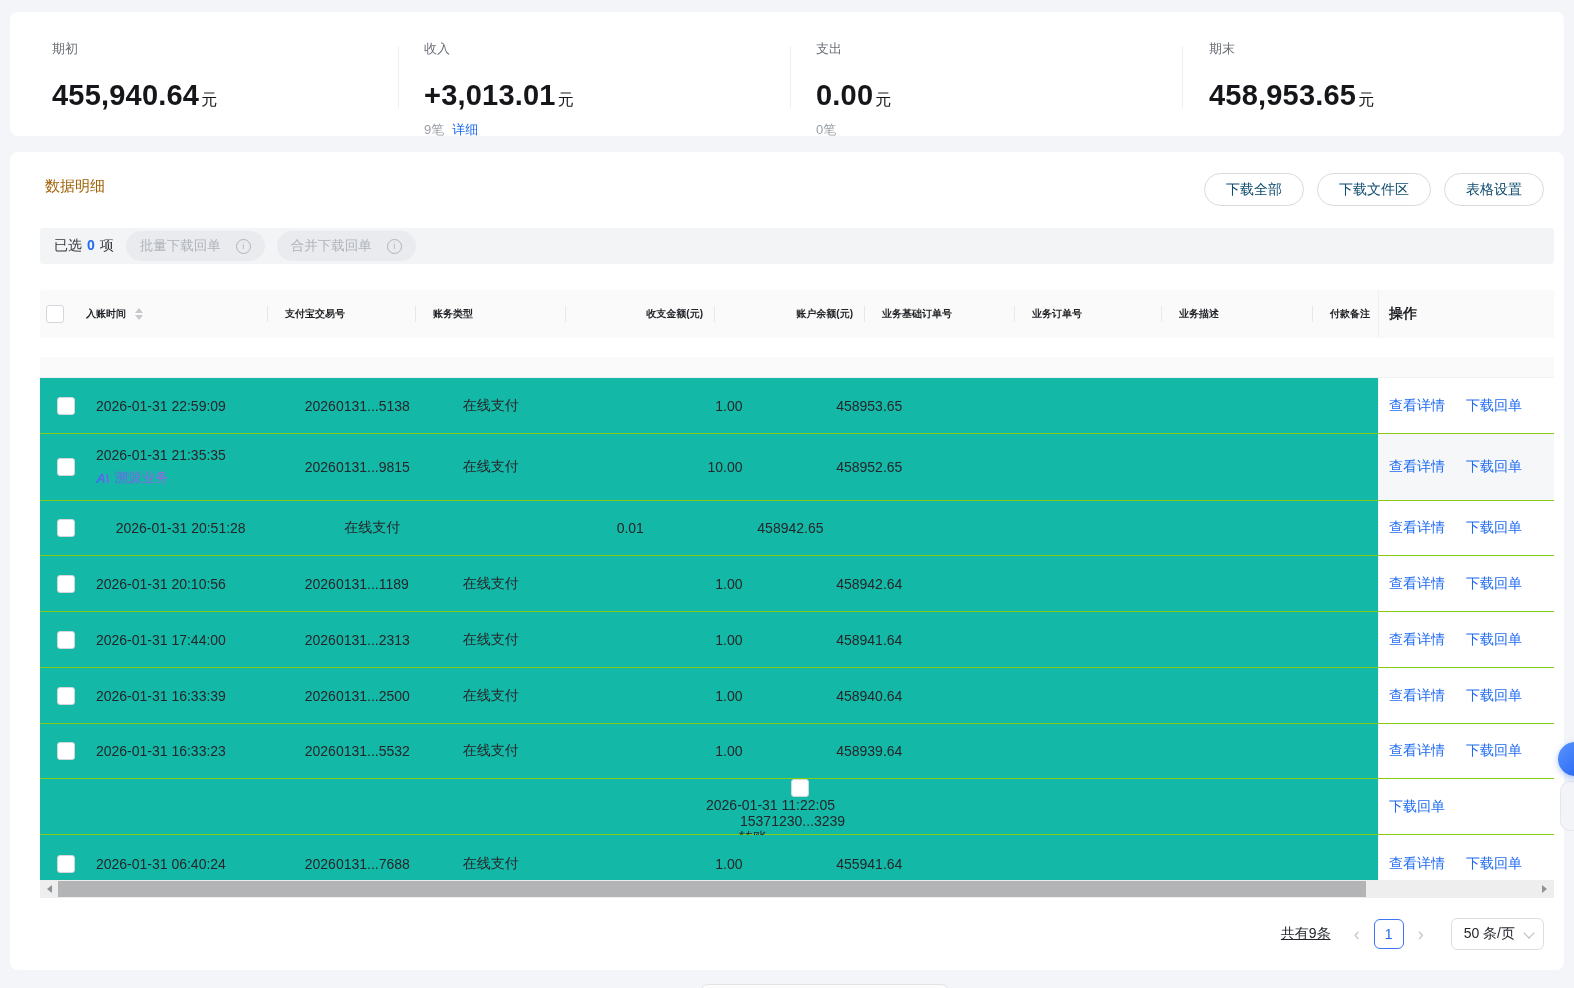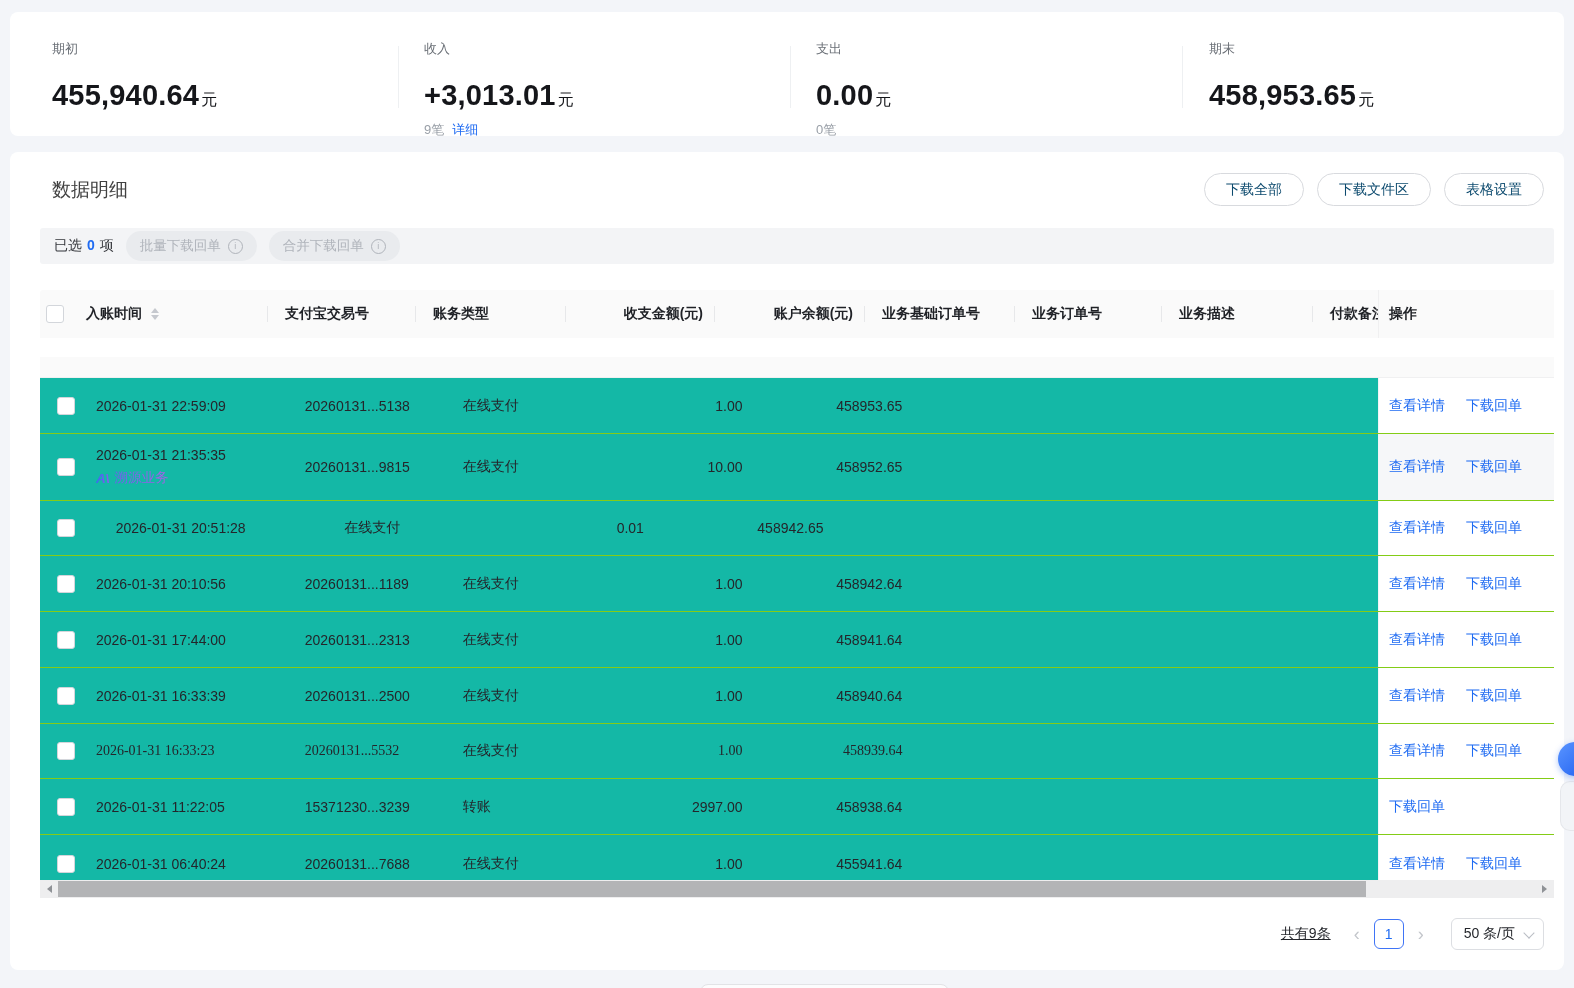--- a/index.html
+++ b/index.html
@@ -11,38 +11,38 @@
   .stat{position:absolute;top:28px;}
   .stat .label{font-size:13px;color:#6b7077;}
   .stat .value{margin-top:21px;font-size:29px;font-weight:600;color:#15161a;letter-spacing:.2px;text-align:center;}
   .stat .unit{font-size:16px;font-weight:400;margin-left:2px;}
   .stat .sub{margin-top:9px;font-size:13px;color:#9aa0a8;}
   .stat .sub .link{color:#1f6bf2;margin-left:8px;cursor:pointer;}
   .vdiv{position:absolute;top:34px;height:62px;width:1px;background:#eef0f2;}
 
   
   .main-card{position:absolute;left:10px;top:152px;width:1554px;height:818px;background:#fff;border-radius:8px;}
-  .card-title{position:absolute;left:42px;top:25px;font-size:19px;font-weight:500;color:#404040;}
+  .card-title{position:absolute;left:35px;top:25px;font-size:15px;font-weight:500;color:#a16207;}
   .top-buttons{position:absolute;right:20px;top:21px;display:flex;gap:13px;}
   .pill-btn{height:33px;padding:0 21px;border:1px solid #d8dade;border-radius:17px;background:#fff;
             font-size:14px;color:#0c4a6e;display:flex;align-items:center;cursor:pointer;}
 
   .toolbar{position:absolute;left:30px;top:76px;width:1514px;height:36px;background:#f3f4f6;border-radius:3px;
            display:flex;align-items:center;padding-left:14px;box-sizing:border-box;}
   .sel-text{font-size:14px;color:#33353a;}
   .sel-count{color:#1f6bf2;font-weight:700;margin:0 5px;}
   .bulk-btn{margin-left:12px;height:30px;padding:0 14px;border-radius:15px;background:#e9ebee;color:#b0b4bb;
-            font-size:13.5px;display:flex;align-items:center;border:none;cursor:not-allowed;}
+            font-size:13.5px;display:flex;align-items:center;border:none;cursor:not-allowed;gap:8px;}
   .info-icon{width:13px;height:13px;border:1px solid currentColor;border-radius:50%;margin-left:7px;
              font-size:9px;line-height:13px;text-align:center;font-style:normal;display:inline-block;}
 
   
   .table{position:absolute;left:30px;top:138px;width:1514px;}
   .thead{display:flex;align-items:center;height:48px;background:#fafafa;position:relative;border-radius:3px 3px 0 0;}
-  .hcell{font-size:14px;font-weight:700;color:#1f2126;box-sizing:border-box;padding-left:17px;height:100%;
+  .hcell{font-size:10px;font-weight:700;color:#1f2126;box-sizing:border-box;padding-left:17px;height:100%;
          display:flex;align-items:center;position:relative;}
   .hcell.right{justify-content:flex-end;padding-right:12px;}
   .hcell.sep::after{content:"";position:absolute;right:0;top:16px;height:16px;width:1px;background:#e7e8ea;}
   .c0{width:46px;padding-left:6px;}
   .c1{width:182px;padding-left:0;}
   .c2{width:148px;}
   .c3{width:150px;}
   .c4{width:149px;}
   .c5{width:150px;}
   .c6{width:150px;}
@@ -306,41 +306,41 @@
             <div class="cell c5 right">458940.64</div>
             <div class="cell c6"></div>
             <div class="cell c7"></div>
             <div class="cell c8"></div>
             <div class="cell c9"></div>
             <div class="action-cell">
               <span class="a-link">查看详情</span>
               <span class="a-link">下载回单</span>
             </div>
           </div>
-          <div class="trow" style="height: 54px; font-family: Liberation Serif, serif;">
+          <div class="trow" style="height: 54px;">
             <div class="cell c0">
               <span class="checkbox"></span>
             </div>
             <div class="cell c1">
               <div>2026-01-31 16:33:23</div>
             </div>
             <div class="cell c2">20260131...5532</div>
             <div class="cell c3">在线支付</div>
             <div class="cell c4 right">1.00</div>
             <div class="cell c5 right">458939.64</div>
             <div class="cell c6"></div>
             <div class="cell c7"></div>
             <div class="cell c8"></div>
             <div class="cell c9"></div>
             <div class="action-cell">
               <span class="a-link">查看详情</span>
               <span class="a-link">下载回单</span>
             </div>
           </div>
-          <div class="trow" style="height: 55px;">
+          <div class="trow" style="height: 55px; flex-direction: column;">
             <div class="cell c0">
               <span class="checkbox"></span>
             </div>
             <div class="cell c1">
               <div>2026-01-31 11:22:05</div>
             </div>
             <div class="cell c2">15371230...3239</div>
             <div class="cell c3">转账</div>
             <div class="cell c4 right">2997.00</div>
             <div class="cell c5 right">458938.64</div>

